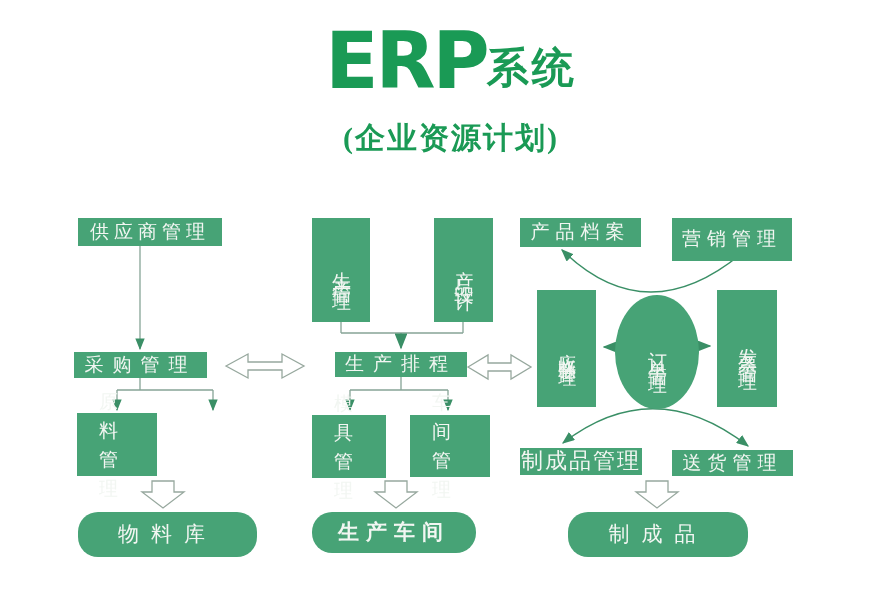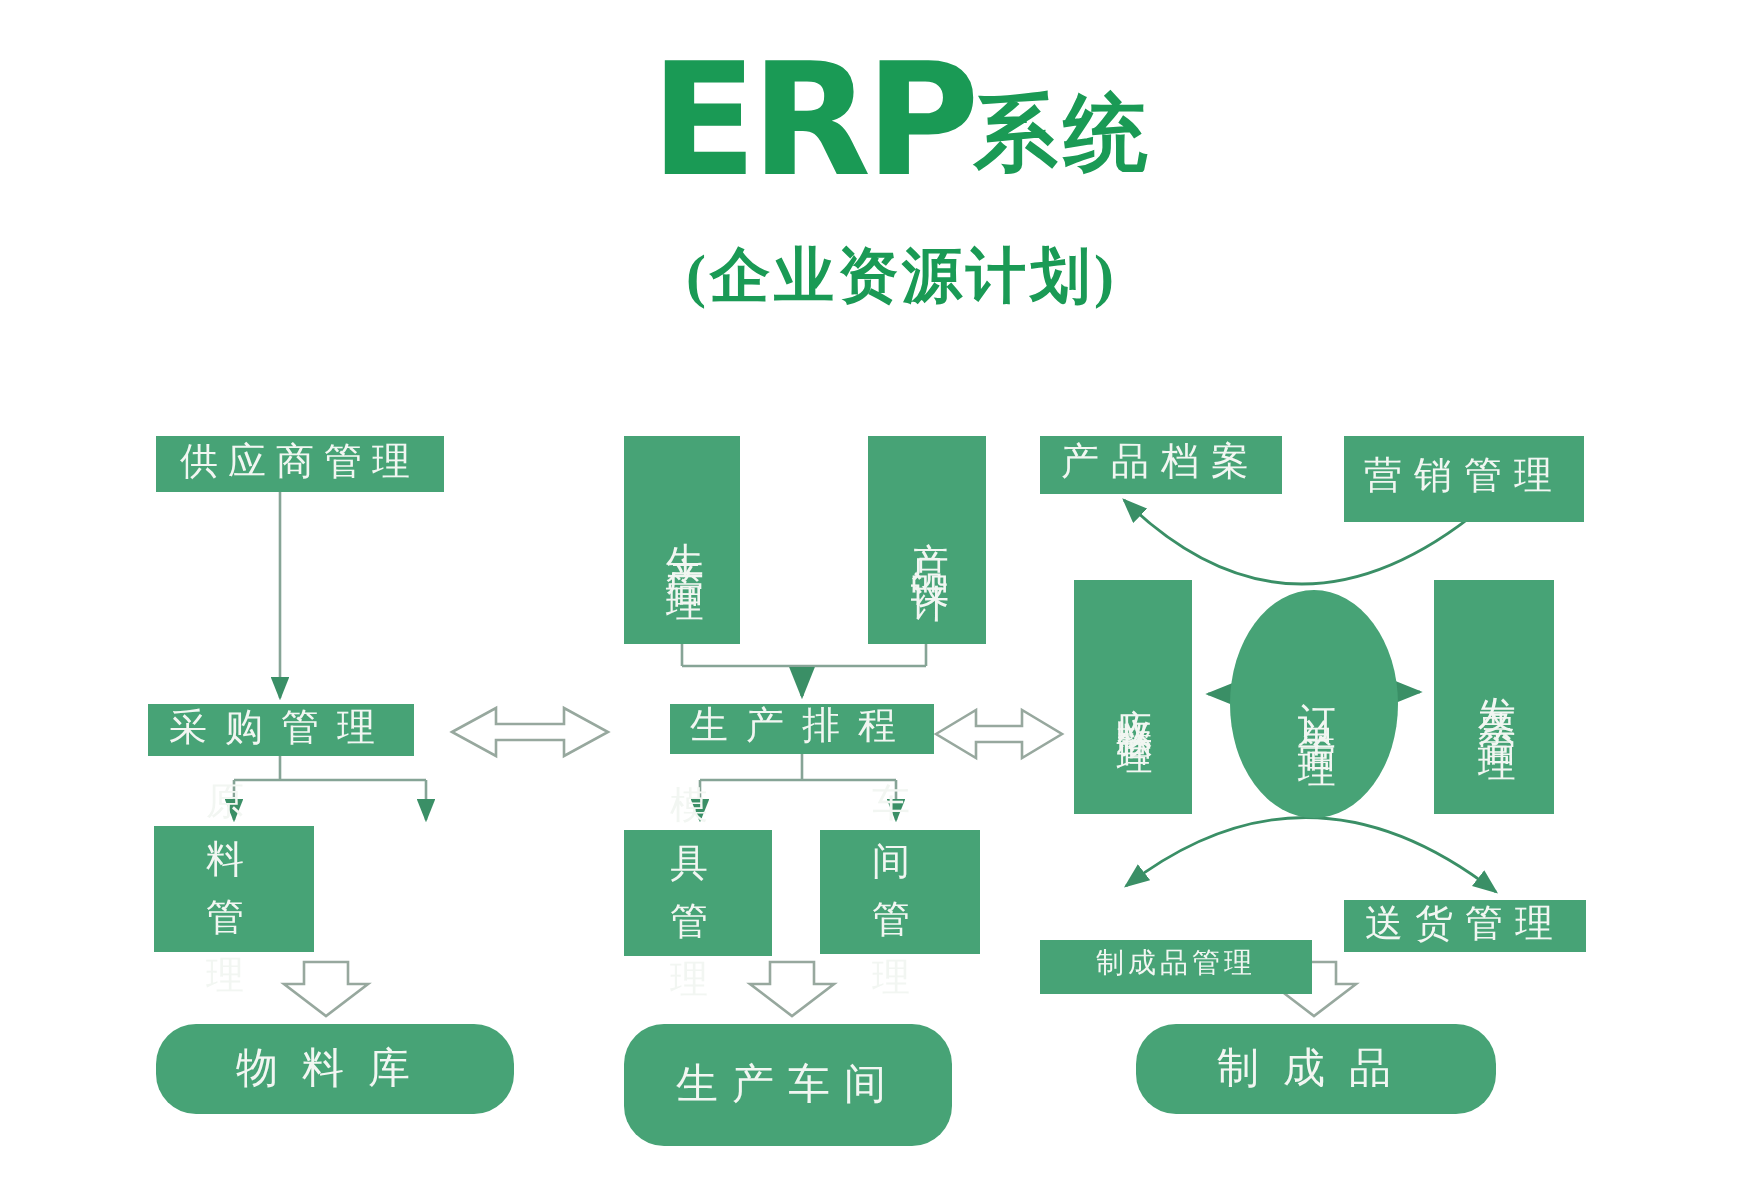--- a/index.html
+++ b/index.html
@@ -9,21 +9,21 @@
   }
   
   .title-wrap{position:absolute;top:22px;left:0;right:0;text-align:center;white-space:nowrap;transform:translateX(12px);}
   .title-latin{font-family:"DejaVu Sans","Liberation Sans",sans-serif;font-weight:800;font-size:78px;line-height:1;letter-spacing:-3px;color:var(--title-green,#1a9a55);}
   .title-cjk{font-family:"Liberation Serif","DejaVu Serif",serif;font-weight:700;font-size:42px;line-height:1;letter-spacing:3px;color:var(--title-green,#1a9a55);vertical-align:6px;}
   .subtitle{position:absolute;top:118px;left:0;right:0;text-align:center;transform:translateX(12px);
     font-size:30px;font-weight:700;letter-spacing:2px;color:var(--title-green,#1a9a55);}
   
   .node{
     position:absolute;background:var(--box-green,#47a376);color:var(--box-text,#f2f6f2);
-    display:flex;align-items:center;justify-content:center;text-align:center;
+    display:flex;align-items:center;justify-content:center;
     font-size:19px;line-height:1.2;box-sizing:border-box;
   }
   .rounded{border-radius:20px;font-size:21px;}
   .twoline{line-height:29px;word-break:break-all;padding:0 22px;}
   .vert{writing-mode:vertical-rl;text-orientation:upright;}
   .ellipse{border-radius:50%;}
   svg{position:absolute;top:0;left:0;}
   .thin{stroke:var(--line-grey,#86a496);stroke-width:1.3;fill:none;}
   .arcline{stroke:var(--arrow-green,#3a8f66);stroke-width:1.4;fill:none;}
   .hollow{fill:#ffffff;stroke:var(--outline-grey,#97a89e);stroke-width:1.3;stroke-linejoin:miter;}
@@ -76,24 +76,24 @@
   <div class="node" style="left:78px;top:218px;width:144px;height:28px;letter-spacing:5px;">供应商管理</div>
   <div class="node" style="left:74px;top:352px;width:133px;height:26px;letter-spacing:9px;">采购管理</div>
   <div class="node twoline" style="left:77px;top:413px;width:80px;height:63px;letter-spacing:9px;">原料管理</div>
   <div class="node rounded" style="left:78px;top:512px;width:179px;height:45px;letter-spacing:12px;">物料库</div>
 
   <div class="node vert" style="left:312px;top:218px;width:58px;height:104px;letter-spacing:7px;">生产管理</div>
   <div class="node vert" style="left:434px;top:218px;width:59px;height:104px;letter-spacing:7px;">产品设计</div>
   <div class="node" style="left:335px;top:352px;width:132px;height:25px;letter-spacing:9px;">生产排程</div>
   <div class="node twoline" style="left:312px;top:415px;width:74px;height:63px;letter-spacing:9px;">模具管理</div>
   <div class="node twoline" style="left:410px;top:415px;width:80px;height:62px;letter-spacing:9px;">车间管理</div>
-  <div class="node rounded" style="left:312px;top:512px;width:164px;height:61px;letter-spacing:7px;">生产车间</div>
+  <div class="node rounded" style="left:312px;top:512px;width:164px;height:41px;letter-spacing:7px;font-weight:bold;">生产车间</div>
 
   <div class="node" style="left:520px;top:218px;width:121px;height:29px;letter-spacing:6px;">产品档案</div>
   <div class="node" style="left:672px;top:218px;width:120px;height:43px;letter-spacing:6px;">营销管理</div>
   <div class="node vert" style="left:537px;top:290px;width:59px;height:117px;font-size:18px;letter-spacing:4px;">应收款管理</div>
   <div class="node vert ellipse" style="left:615px;top:295px;width:84px;height:114px;letter-spacing:8px;">订单管理</div>
   <div class="node vert" style="left:717px;top:290px;width:60px;height:117px;letter-spacing:8px;">发票管理</div>
-  <div class="node" style="left:520px;top:470px;width:136px;height:27px;font-size:14px;letter-spacing:2px;">制成品管理</div>
+  <div class="node" style="left:520px;top:448px;width:122px;height:27px;font-size:22px;letter-spacing:2px;">制成品管理</div>
   <div class="node" style="left:672px;top:450px;width:121px;height:26px;letter-spacing:6px;">送货管理</div>
   <div class="node rounded" style="left:568px;top:512px;width:180px;height:45px;letter-spacing:12px;">制成品</div>
 
 </div>
 
 </body></html>

